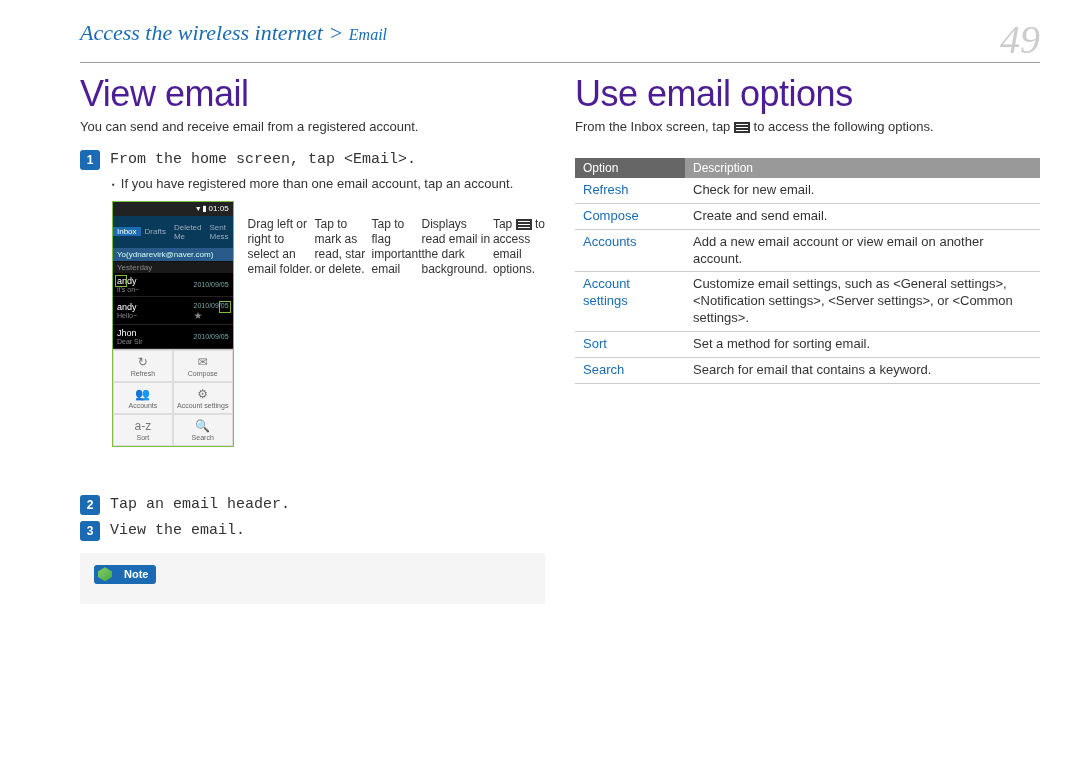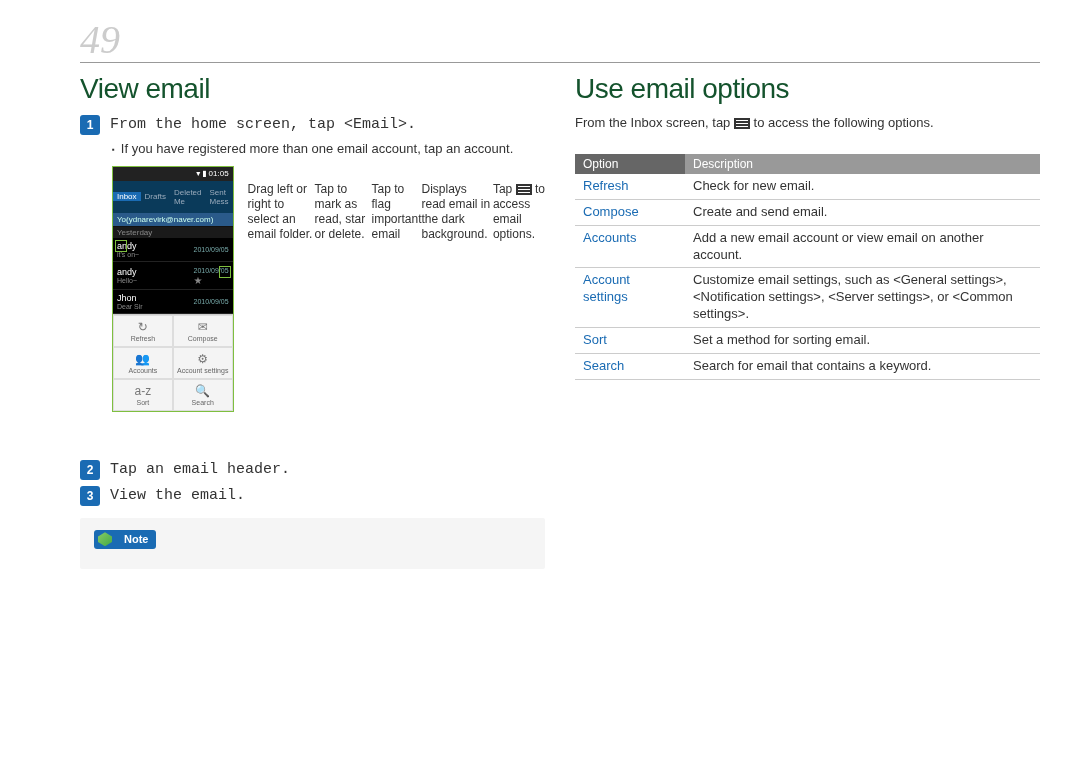--- a/index.html
+++ b/index.html
@@ -4,21 +4,21 @@
 <style>
   * { box-sizing: border-box; margin: 0; padding: 0; }
   body { font-family: Arial, Helvetica, sans-serif; font-size: 13px; color: #333; width: 1080px; height: 762px; position: relative; background: #fff; }
   .page { padding: 20px 40px 20px 80px; }
   .header-row { display: flex; justify-content: space-between; align-items: flex-start; border-bottom: 1px solid #999; padding-bottom: 2px; margin-bottom: 10px; }
   .breadcrumb { font-family: Georgia, 'Times New Roman', serif; font-style: italic; color: #1a6bb3; font-size: 22px; }
   .breadcrumb .sub { font-size: 16px; }
   .pagenum { font-family: Georgia, serif; font-style: italic; font-size: 40px; color: #ccc; line-height: 1; }
   .columns { display: flex; gap: 30px; }
   .col { flex: 1; min-width: 0; }
-  h1 { font-family: Arial, Helvetica, sans-serif; font-weight: normal; color: #14532d; font-size: 28px; margin-bottom: 10px; letter-spacing: -0.5px; }
+  h1 { font-family: Arial, Helvetica, sans-serif; font-weight: normal; color: #4c1d95; font-size: 36px; margin-bottom: 4px; letter-spacing: -0.5px; }
   .intro { font-size: 13px; margin-bottom: 14px; line-height: 1.3; }
   .step { display: flex; gap: 10px; margin-bottom: 6px; }
   .step-num { width: 20px; height: 20px; background: #1a6bb3; color: #fff; font-weight: bold; font-size: 12px; display: flex; align-items: center; justify-content: center; border-radius: 3px; flex-shrink: 0; }
   .step-text { font-size: 15px; line-height: 1.3; font-family: Liberation Mono, monospace; }
   .sub-bullet { margin-left: 32px; font-size: 13px; display: flex; gap: 6px; margin-bottom: 8px; line-height: 1.3; }
   .sub-bullet::before { content: "▪"; font-size: 8px; margin-top: 4px; }
   .figure-wrap { display: flex; gap: 14px; margin-left: 32px; margin-bottom: 14px; align-items: flex-start; }
   .phone { border: 1px solid #7fbf3f; width: 165px; background: #000; font-size: 9px; color: #fff; }
   .phone-status { background: #222; height: 14px; display: flex; justify-content: flex-end; align-items: center; padding: 0 4px; gap: 2px; font-size: 8px; }
   .phone-tabs { display: flex; background: #0a3a5a; height: 32px; font-size: 8px; align-items: center; }
@@ -48,27 +48,32 @@
   table.opts td { padding: 4px 8px; border-bottom: 1px solid #ccc; vertical-align: top; line-height: 1.3; }
   table.opts td.optname { color: #1a6bb3; }
   .star { color: #888; font-size: 10px; }
 </style>
 </head>
 <body>
 
 <div class="page">
 
   <div class="header-row">
+    <div class="breadcrumb">
+      <span>Access the wireless internet &gt;</span>
+      <span class="sub">Email</span>
+    </div>
     <div class="pagenum">49</div>
   </div>
 
   <div class="columns">
 
     <div class="col">
       <h1>View email</h1>
+      <p class="intro">You can send and receive email from a registered account.</p>
 
       <div class="step">
         <div class="step-num">1</div>
         <div class="step-text">From the home screen, tap &lt;Email&gt;.</div>
       </div>
       <div class="sub-bullet">
         <span>If you have registered more than one email account, tap an account.</span>
       </div>
 
       <div class="figure-wrap">

